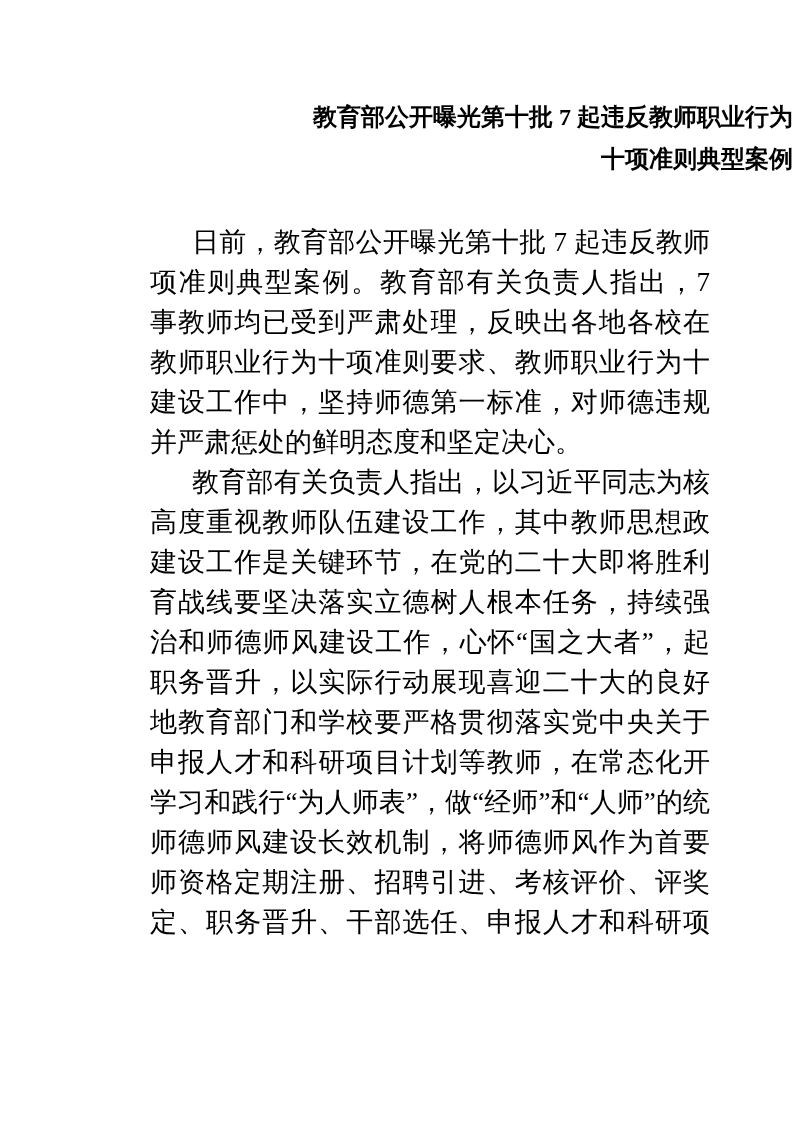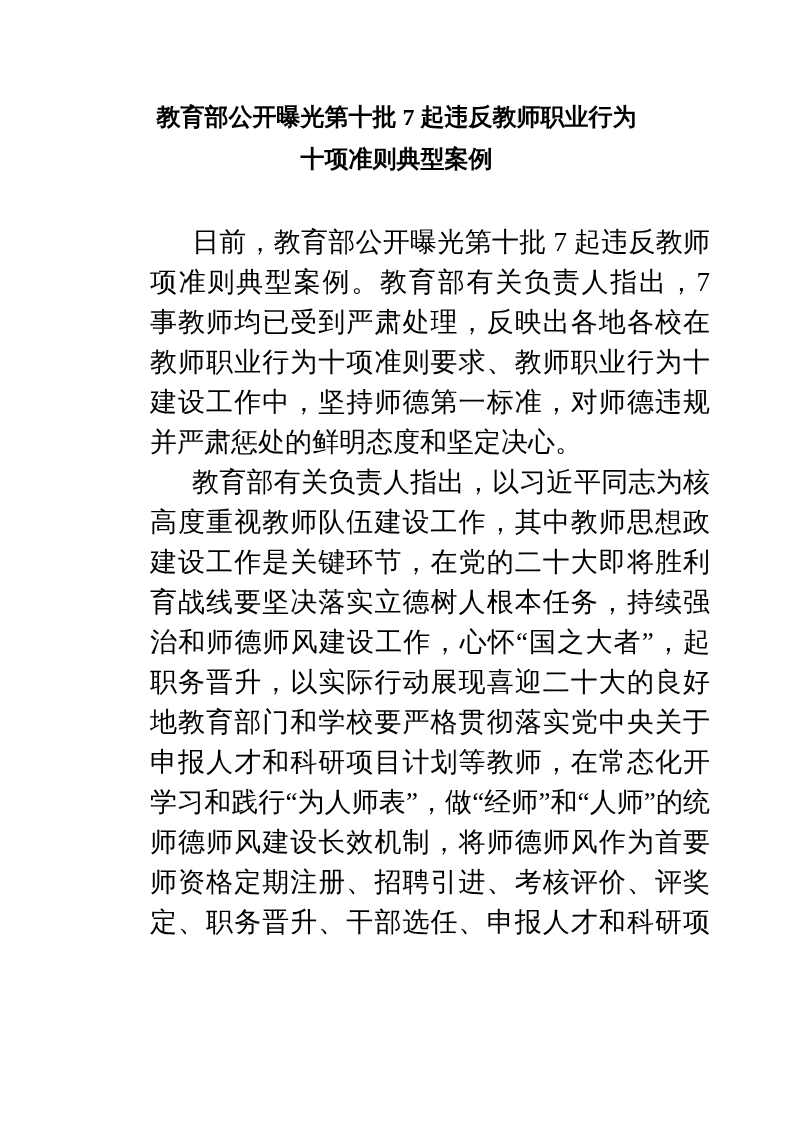--- a/index.html
+++ b/index.html
@@ -23,20 +23,21 @@
     top: 96px;
     margin: 0;
     text-align: center;
     font-size: 24px;
     font-weight: bold;
     color: #000000;
   }
   .title-line {
     height: 42px;
     line-height: 42px;
+    text-align: right;
   }
   .doc-body {
     position: absolute;
     left: 117px;
     top: 222px;
     width: 560px;
     font-size: 27px;
     margin-left: 33px;
   }
   .para {

